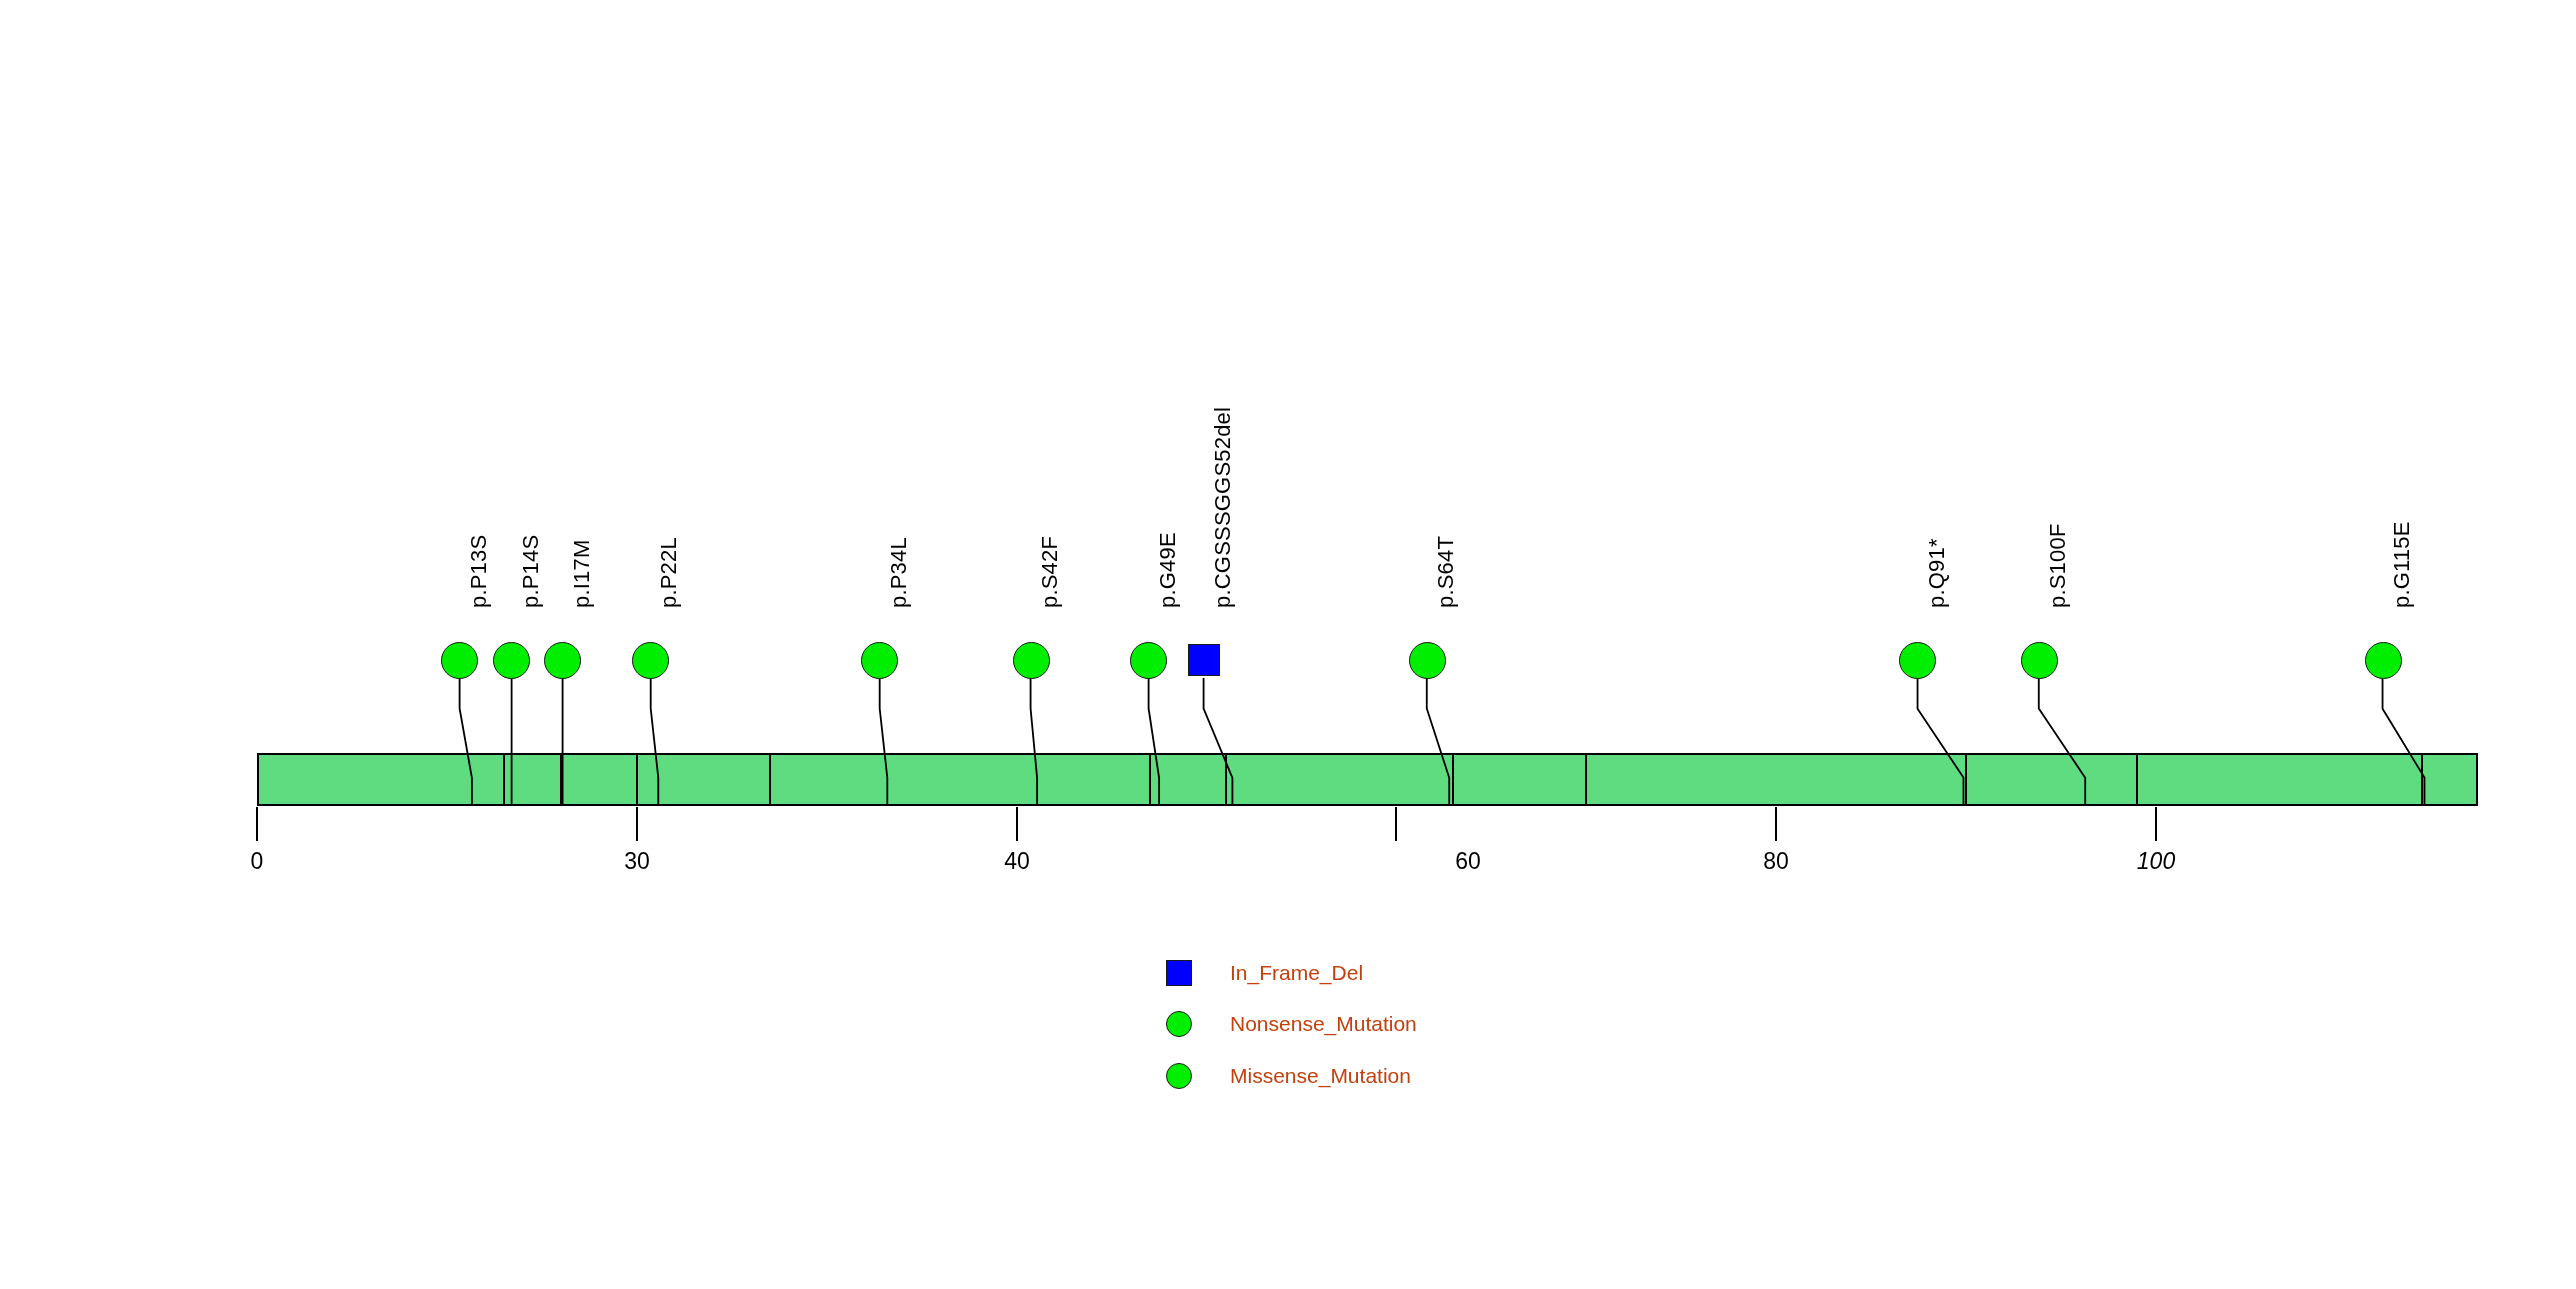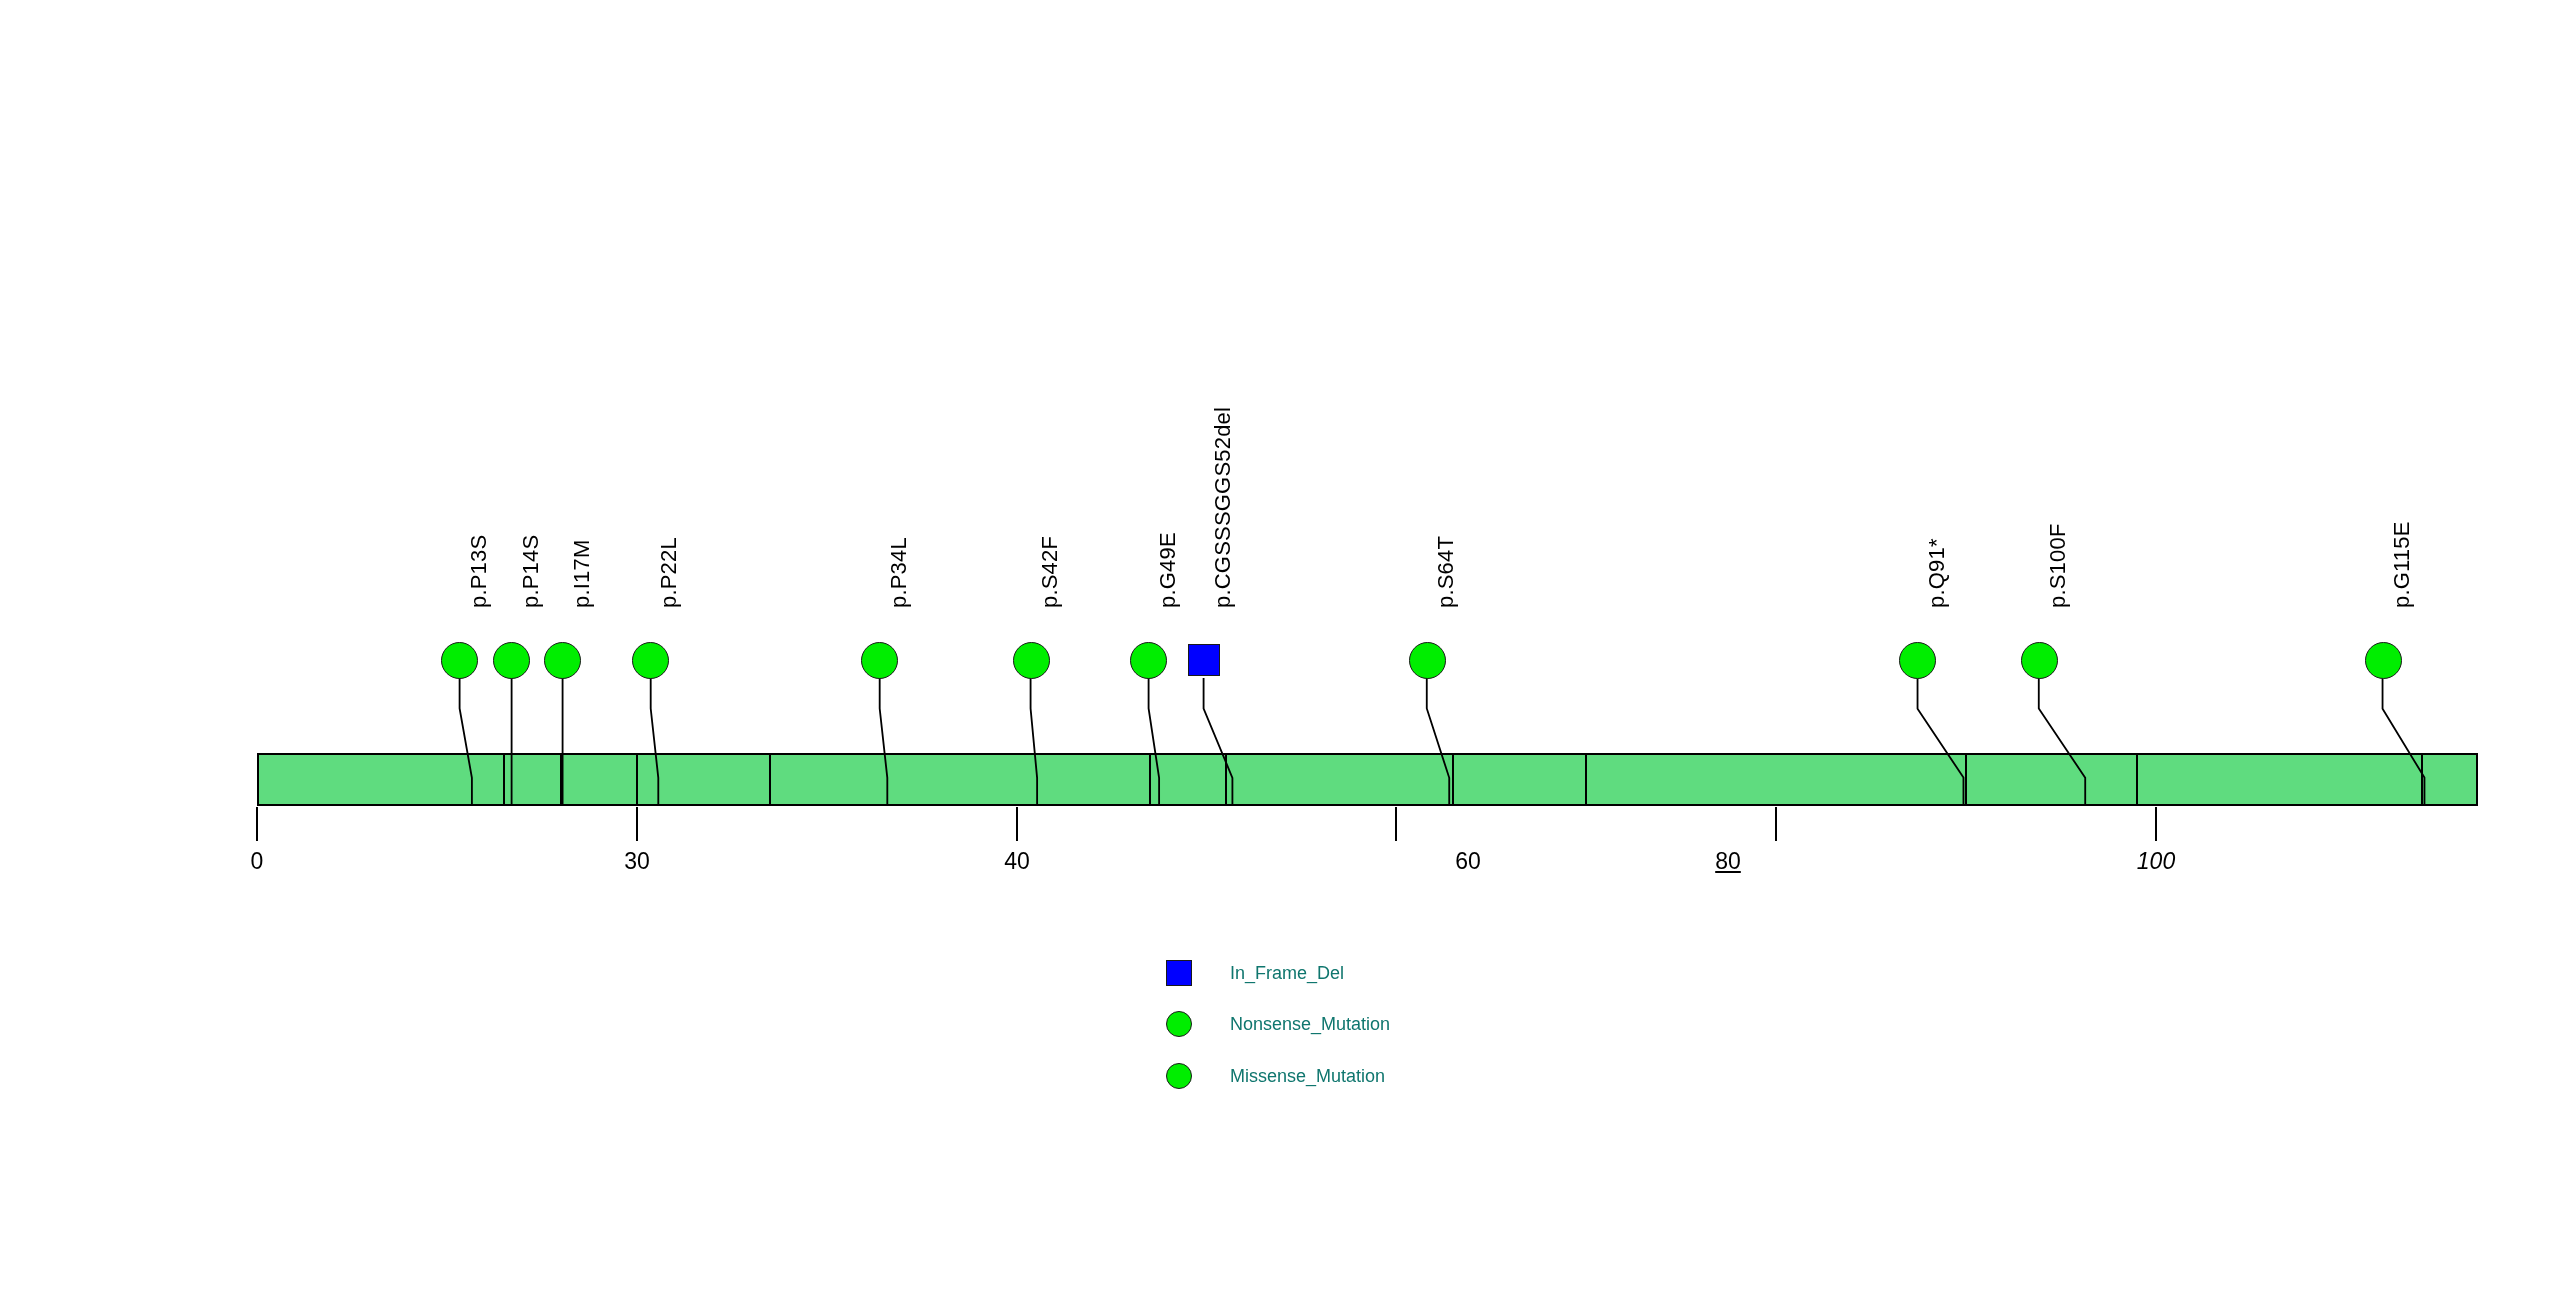--- a/index.html
+++ b/index.html
@@ -98,22 +98,22 @@
   }
   .legend-swatch-ci {
     width: 26px;
     height: 26px;
     box-sizing: border-box;
     border: 1.5px solid #1a1a1a;
     border-radius: 50%;
     flex: 0 0 auto;
   }
   .legend-text {
-    font-size: 18px;
-    color: #0f766e;
+    font-size: 21px;
+    color: #c2410c;
     margin-left: 38px;
     white-space: nowrap;
   }
 </style>
 </head>
 <body>
 
 <div id="stage">
 
   <div id="protein-bar" class="protein-bar" style="left: 257px; top: 753px; width: 2221px; height: 53px; background: rgb(95, 220, 127); border-color: rgb(0, 0, 0);"></div>
@@ -227,21 +227,21 @@
   <div id="axis-layer">
       <div class="tick-mark" style="left: 256px; top: 807px; height: 34px;"></div>
       <div class="tick-label" style="left: 257px; top: 848px;">0</div>
       <div class="tick-mark" style="left: 636px; top: 807px; height: 34px;"></div>
       <div class="tick-label" style="left: 637px; top: 848px;">30</div>
       <div class="tick-mark" style="left: 1016px; top: 807px; height: 34px;"></div>
       <div class="tick-label" style="left: 1017px; top: 848px;">40</div>
       <div class="tick-mark" style="left: 1395px; top: 807px; height: 34px;"></div>
       <div class="tick-label" style="left: 1468px; top: 848px;">60</div>
       <div class="tick-mark" style="left: 1775px; top: 807px; height: 34px;"></div>
-      <div class="tick-label" style="left: 1728px; top: 848px; text-decoration: underline;">80</div>
+      <div class="tick-label" style="left: 1776px; top: 848px;">80</div>
       <div class="tick-mark" style="left: 2155px; top: 807px; height: 34px;"></div>
       <div class="tick-label" style="left: 2156px; top: 848px; font-style: italic;">100</div>
     </div>
 
   <div id="legend-layer" class="legend">
       <div class="legend-row" style="left: 1166px; top: 958px;">
         <div class="legend-swatch-sq" style="background: rgb(0, 0, 255);"></div>
         <span class="legend-text">In_Frame_Del</span>
       </div>
       <div class="legend-row" style="left: 1166px; top: 1009px;">

